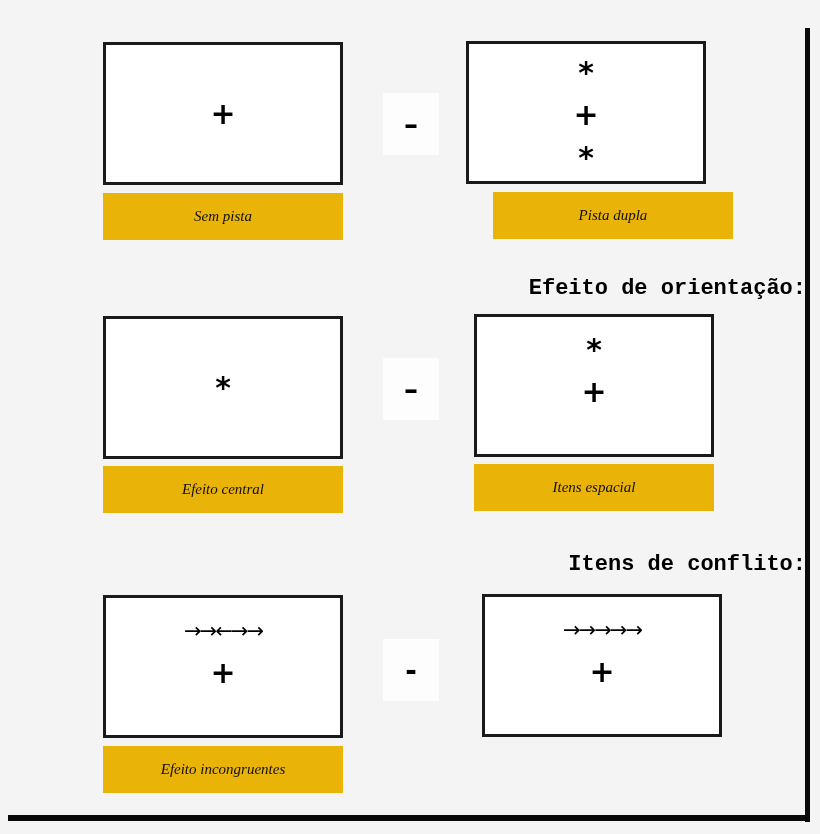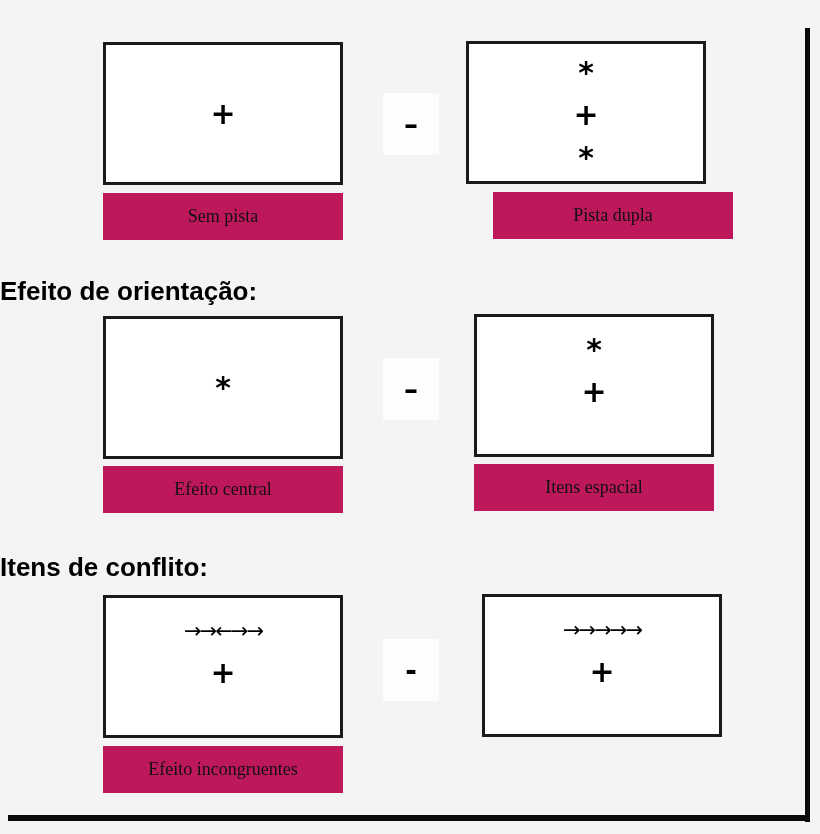--- a/index.html
+++ b/index.html
@@ -75,50 +75,51 @@
   }
   .glyph-arrows {
     font-size: 21px;
     letter-spacing: -2px;
     font-family: "DejaVu Sans", sans-serif;
   }
 
   
   .caption {
     position: absolute;
-    background: #be185d;
+    background: #eab308;
     display: flex;
     align-items: center;
     justify-content: center;
     color: #111111;
-    font-size: 18px;
+    font-size: 15px;
     font-family: "Liberation Serif", "DejaVu Serif", serif;
+    font-style: italic;
   }
 
   
   .operator {
     position: absolute;
     background: #fdfdfd;
     display: flex;
     align-items: center;
     justify-content: center;
     color: #000000;
     font-size: 28px;
     font-weight: 700;
     font-family: "DejaVu Sans", sans-serif;
   }
 
   
   .section-heading {
     position: absolute;
-    text-align: left;
+    text-align: right;
     font-weight: 700;
-    font-size: 26px;
+    font-size: 22px;
     color: #000000;
-    font-family: Liberation Sans, sans-serif;
+    font-family: Liberation Mono, monospace;
   }
 </style>
 </head>
 <body>
 
 <div id="figure">
 
   <div class="panel" style="left:103px; top:42px; width:240px; height:143px;">
     <div class="panel-inner">
       <span class="glyph glyph-plus" style="left:50%; top:50%;">+</span>

